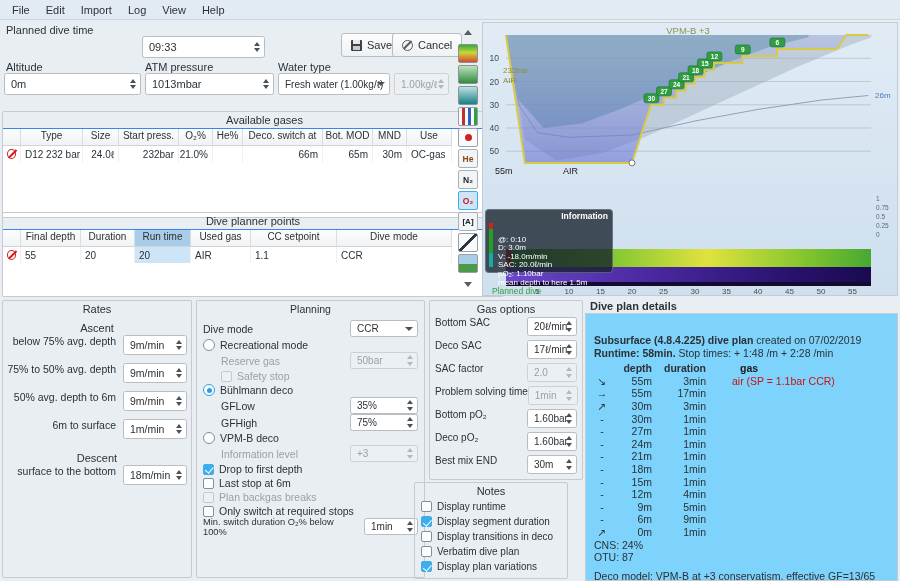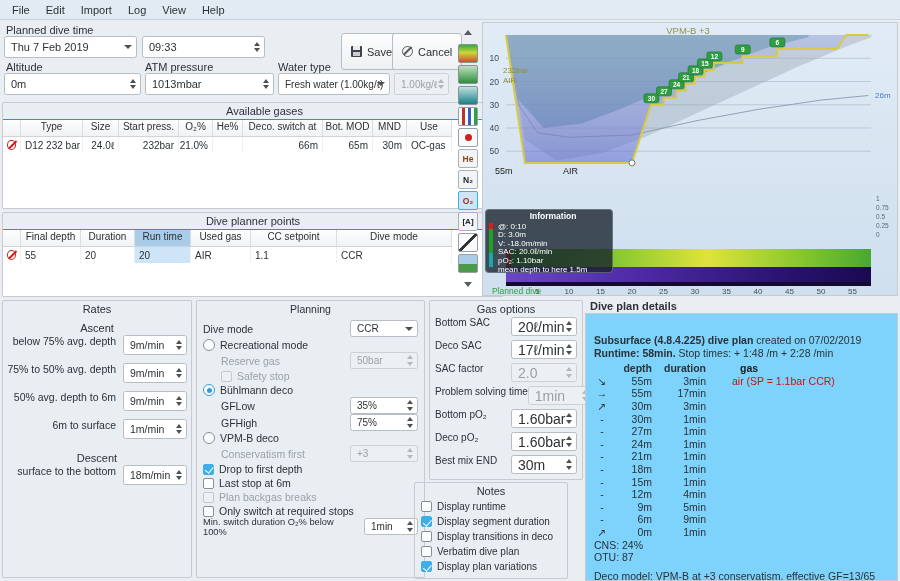--- a/index.html
+++ b/index.html
@@ -14,21 +14,21 @@
 .abs{position:absolute}
 .ctl.dis{background:#edf0f2;color:#9aa1a7;border-color:#ccd1d5}
 .arrows{position:absolute;right:0;top:0;bottom:0;width:15px;display:flex;flex-direction:column;align-items:center;justify-content:center;gap:2.5px}
 .arrows::before,.arrows::after{content:'';width:0;height:0;border-left:3.5px solid transparent;border-right:3.5px solid transparent}
 .arrows::before{border-bottom:4px solid #4a5157}
 .arrows::after{border-top:4px solid #4a5157}
 .dis .arrows::before{border-bottom-color:#b2b8bd}
 .dis .arrows::after{border-top-color:#b2b8bd}
 .chev{position:absolute;right:0;top:0;bottom:0;width:16px;display:flex;align-items:center;justify-content:center}
 .chev::after{content:'';width:0;height:0;border-left:4px solid transparent;border-right:4px solid transparent;border-top:4.5px solid #4a5157}
-.btn{position:absolute;display:flex;align-items:center;gap:5px;background:linear-gradient(#fdfdfd,#eef1f3);border:1px solid #b7bdc3;border-radius:3px;height:37px;padding:0 9px;cursor:default}
+.btn{position:absolute;display:flex;align-items:center;gap:5px;background:linear-gradient(#fdfdfd,#eef1f3);border:1px solid #b7bdc3;border-radius:3px;height:24px;padding:0 9px;cursor:default}
 .floppy{width:11px;height:11px;background:#3d4348;border-radius:1px;position:relative}
 .floppy::before{content:'';position:absolute;left:2px;top:0;width:7px;height:4px;background:#e8eaec}
 .floppy::after{content:'';position:absolute;left:2px;bottom:1px;width:7px;height:4px;background:#c8ccd0}
 .slash-circle{width:11px;height:11px;border:1.5px solid #555c62;border-radius:50%;position:relative}
 .slash-circle::after{content:'';position:absolute;left:-1.5px;top:3.3px;width:11px;height:1.5px;background:#555c62;transform:rotate(-45deg)}
 
 .group{position:absolute;border:1px solid #c5cbd0;border-radius:2px}
 .group-title{height:16px;line-height:16px;text-align:center;position:relative}
 .gear{position:absolute;right:4px;top:3px;width:11px;height:11px;border-radius:50%;background:radial-gradient(circle,#e9eef3 0 1.5px,#4b5257 1.5px 5.5px,rgba(0,0,0,0) 5.5px)}
 .tbl-area{position:absolute;left:0;right:0;bottom:0;top:16px;background:#fff;border-top:1px solid #3b82f6;overflow:hidden}
@@ -72,21 +72,21 @@
 .stop-tag-text{font-size:6.5px;fill:#fff;font-weight:bold}
 .tick-depth{font-size:8.5px;fill:#3c4c5c}
 .tick-time{font-size:8px;fill:#45525e}
 .tick-po2{font-size:6.5px;fill:#5a6a78}
 .chart-title{font-size:9.5px;fill:#8d9150}
 .cyl-label{font-size:8px;fill:#8f8f2e}
 .depth-label{font-size:9px;fill:#1a1a1a}
 .mean-label{font-size:8px;fill:#4a7ab8}
 #chart-tooltip{position:absolute;left:2px;top:186px;width:128px;height:64px;background:rgba(22,32,42,0.78);border:1px solid rgba(160,180,195,0.4);border-radius:4px;color:#fff;padding:2px 4px 2px 12px;font-size:8px;line-height:8.6px;z-index:3}
 #tip-strip{position:absolute;left:3px;top:13px;width:4px;height:44px;background:linear-gradient(180deg,#d02222 0%,#d02222 14%,#22a022 14%,#22a022 68%,#18a8a8 68%,#18a8a8 100%)}
-.tip-title{text-align:center;font-weight:bold;font-size:8.5px;margin-bottom:2px}
+.tip-title{text-align:right;font-weight:bold;font-size:8.5px;margin-bottom:15px}
 #planned-dive-label{position:absolute;left:9px;top:263px;color:#2e9e3e;font-size:8.5px;z-index:2}
 
 #rates-group{left:2px;top:300px;width:190px;height:278px}
 .subhead{text-align:center;margin:5px 0 1px}
 .rate-row{display:flex;align-items:flex-start;height:28px;padding:0 4px}
 .rate-row .rlabel{flex:1;text-align:right;padding-right:7px;font-size:10.5px}
 .rate-row .ctl{width:64px;height:20px;flex:0 0 auto;font-size:10.5px}
 
 #planning-group{left:196px;top:300px;width:229px;height:278px;font-size:10.5px}
 .pl-body{padding:2px 6px 0 6px;display:flex;flex-direction:column}
@@ -102,21 +102,21 @@
 .rb.on{border-color:#2f9ede}
 .rb.on::after{content:'';position:absolute;left:2.5px;top:2.5px;right:2.5px;bottom:2.5px;border-radius:50%;background:#2f9ede}
 .cb{width:11px;height:11px;border:1px solid #878f95;border-radius:2px;background:#fdfefe;position:relative;flex:0 0 auto}
 .cb.on{background:#3daee9;border-color:#3daee9}
 .cb.on::after{content:'';position:absolute;left:2.5px;top:0.5px;width:3.5px;height:6.5px;border:solid #fff;border-width:0 1.7px 1.7px 0;transform:rotate(40deg)}
 .pl-row.dis .rb,.pl-row.dis .cb,.check-row.dis .cb{border-color:#c3c9ce;background:#eef1f3}
 
 #gasopt-group{left:429px;top:300px;width:154px;height:180px}
 .go-row{display:flex;align-items:flex-start;height:23px;padding:0 5px;font-size:10px}
 .go-row .glabel{flex:1;white-space:nowrap}
-.go-row .ctl{width:66px;height:19px;font-size:14px;flex:0 0 auto}
+.go-row .ctl{width:50px;height:19px;font-size:10px;flex:0 0 auto}
 #notes-group{left:414px;top:482px;width:154px;height:97px}
 .check-row{display:flex;align-items:center;gap:5px;height:15px;padding:0 6px;font-size:10px;white-space:nowrap}
 
 #details-panel{position:absolute;left:585px;top:298px;width:313px;height:283px}
 #details-title{font-weight:bold;padding:2px 5px}
 #details-box{position:absolute;left:0;top:15px;right:0;bottom:0;background:#7dd3fc;border:1px solid #c5cbd0;padding:20px 8px;font-size:10.5px;line-height:12.6px;overflow:hidden}
 .dp-row{display:grid;grid-template-columns:16px 42px 54px 1fr}
 .dp-sym{text-align:center}
 .dp-depth,.dp-dur{text-align:right}
 .dp-gas{padding-left:26px;color:#cc1111;white-space:nowrap}
@@ -134,24 +134,20 @@
   <span class="menu-item">File</span>
       <span class="menu-item">Edit</span>
       <span class="menu-item">Import</span>
       <span class="menu-item">Log</span>
       <span class="menu-item">View</span>
       <span class="menu-item">Help</span>
     </div>
 
   <div class="lbl" style="left:6px;top:24px">Planned dive time</div>
 
-  <div class="ctl abs" style="left:4px;top:36px;width:133px">
-    <span>Thu 7 Feb 2019</span>
-    <div class="chev"></div>
-  </div>
   <div class="ctl abs" style="left:142px;top:36px;width:123px">
     <span>09:33</span>
     <div class="arrows"></div>
   </div>
   <div class="btn" style="left:341px;top:33px">
     <span class="floppy"></span>
     <span>Save</span>
   </div>
   <div class="btn" style="left:392px;top:33px">
     <span class="slash-circle"></span>
@@ -172,21 +168,21 @@
   </div>
   <div class="ctl abs" style="left:278px;top:73px;width:112px;font-size:10px">
     <span>Fresh water (1.00kg/ℓ)</span>
     <div class="chev"></div>
   </div>
   <div class="ctl abs dis" style="left:394px;top:73px;width:55px;font-size:10px">
     <span>1.00kg/ℓ</span>
     <div class="arrows"></div>
   </div>
 
-  <div class="group" id="gases-group" style="left:2px;top:102px;width:525px;height:107px">
+  <div class="group" id="gases-group" style="left:2px;top:111px;width:525px;height:107px">
     <div class="group-title">
       <span>Available gases</span>
       <span class="gear"></span>
     </div>
     <div class="tbl-area">
       <div class="grid-row" style="grid-template-columns:18px 62px 36px 60px 34px 30px 80px 50px 34px 45px">
 
       <span class="th"></span>
           <span class="th">Type</span>
           <span class="th">Size</span>
@@ -462,21 +458,21 @@
         <div class="ctl w68">
           <span>75%</span>
           <div class="arrows"></div>
         </div>
       </div>
       <div class="pl-row">
         <span class="rb"></span>
         <span>VPM-B deco</span>
       </div>
       <div class="pl-row tall dis ind">
-        <span>Conservatism first</span>
+        <span>Information level</span>
         <div class="ctl w68 dis">
           <span>+3</span>
           <div class="arrows"></div>
         </div>
       </div>
       <div>
 
           <div class="pl-row">
             <span class="cb on"></span>
             <span>Drop to first depth</span>

